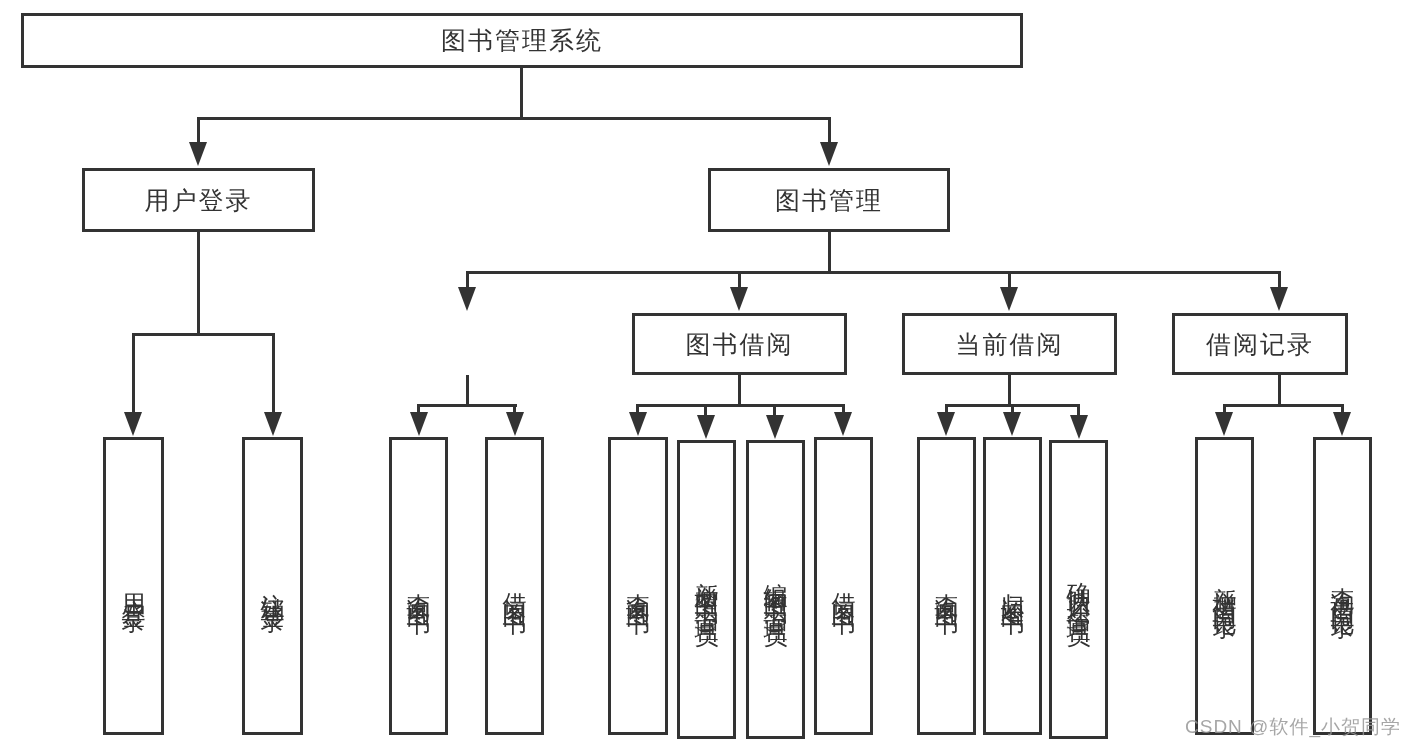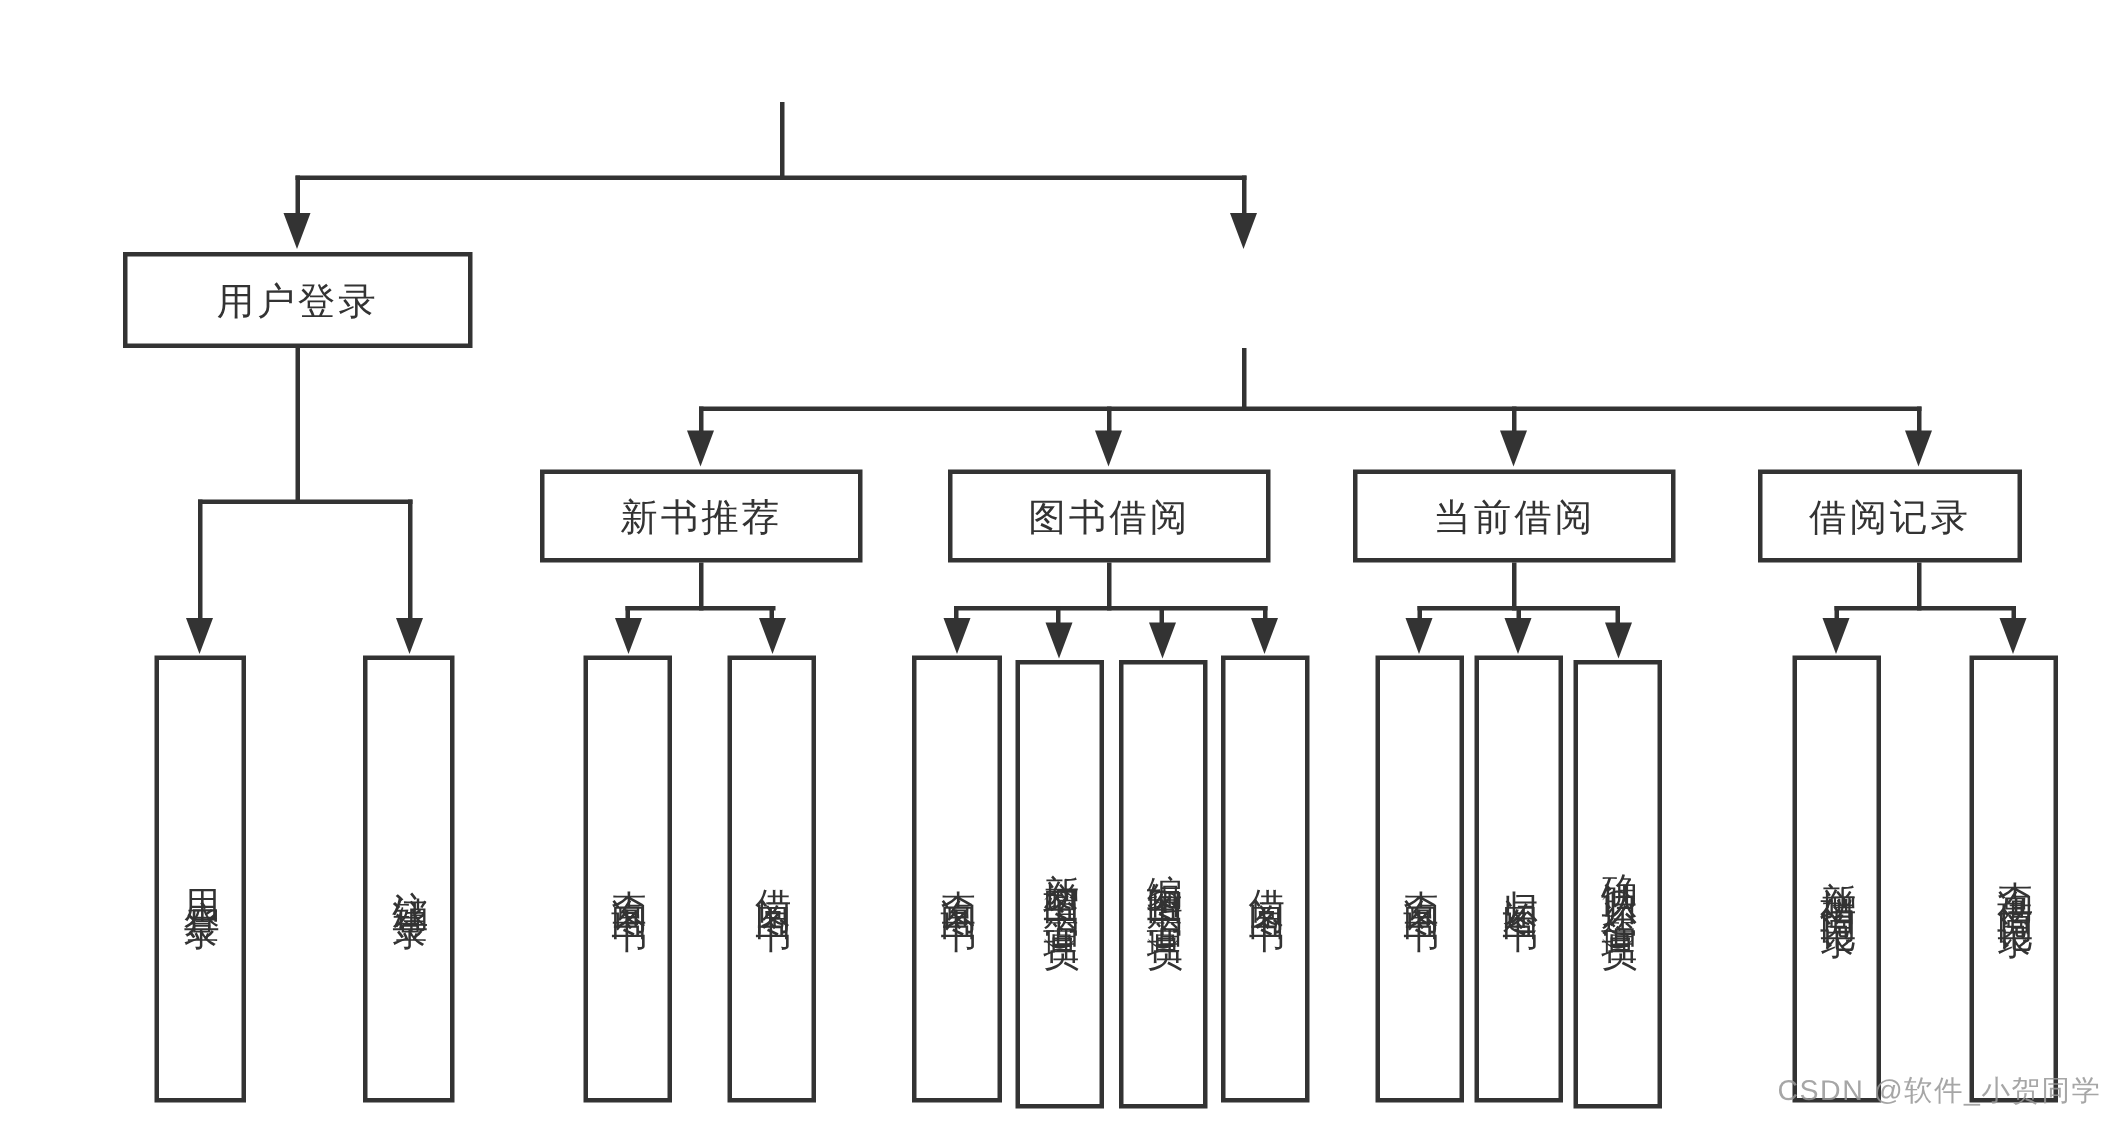--- a/index.html
+++ b/index.html
@@ -31,28 +31,31 @@
     position:absolute;left:1185px;top:714px;width:215px;
     font-size:19px;color:rgba(150,150,150,0.85);letter-spacing:1px;
     text-align:left;white-space:nowrap;
   }
 </style>
 </head>
 <body>
 
 <div id="stage">
 
+  <div class="box" style="left:21px;top:13px;width:1002px;height:55px;">
+    <span>图书管理系统</span>
+  </div>
 
   <div class="box" style="left:82px;top:168px;width:233px;height:64px;">
     <span>用户登录</span>
   </div>
+  <div class="box" style="left:708px;top:168px;width:242px;height:64px;">
+    <span>图书管理</span>
+  </div>
 
-  <div class="box" style="left:360px;top:313px;width:215px;height:62px;">
-    <span>新书推荐</span>
-  </div>
   <div class="box" style="left:902px;top:313px;width:215px;height:62px;">
     <span>当前借阅</span>
   </div>
   <div class="box" style="left:632px;top:313px;width:215px;height:62px;">
     <span>图书借阅</span>
   </div>
   <div class="box" style="left:1172px;top:313px;width:176px;height:62px;">
     <span>借阅记录</span>
   </div>
 

